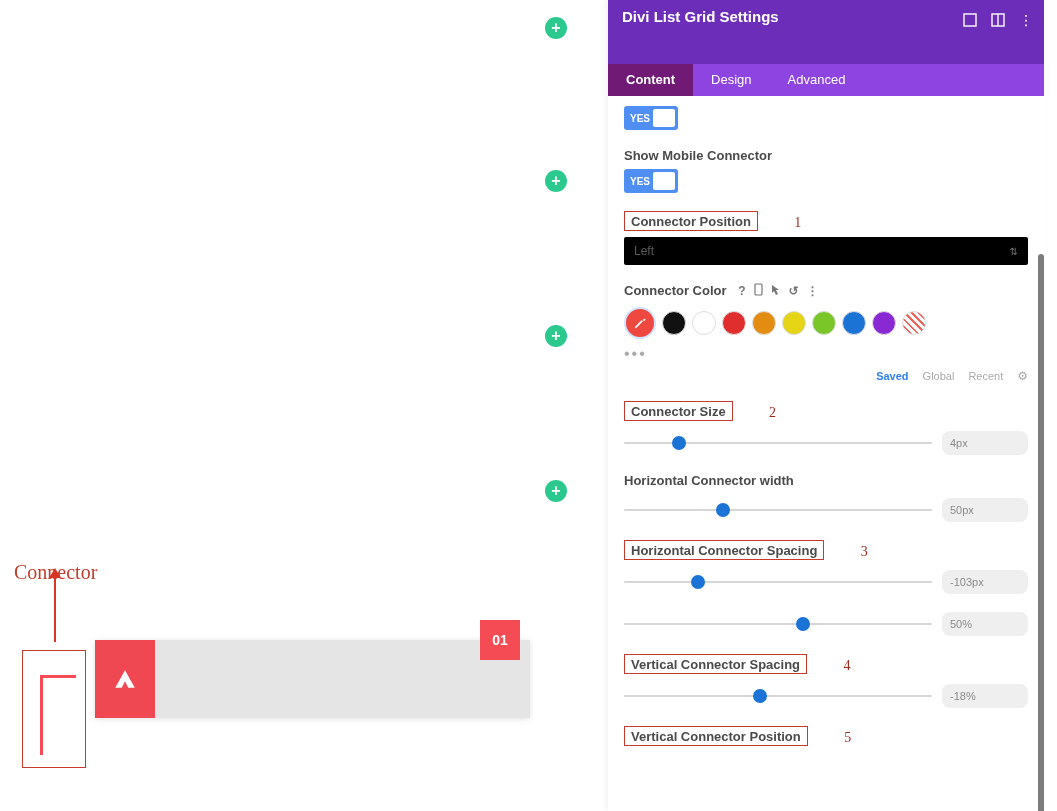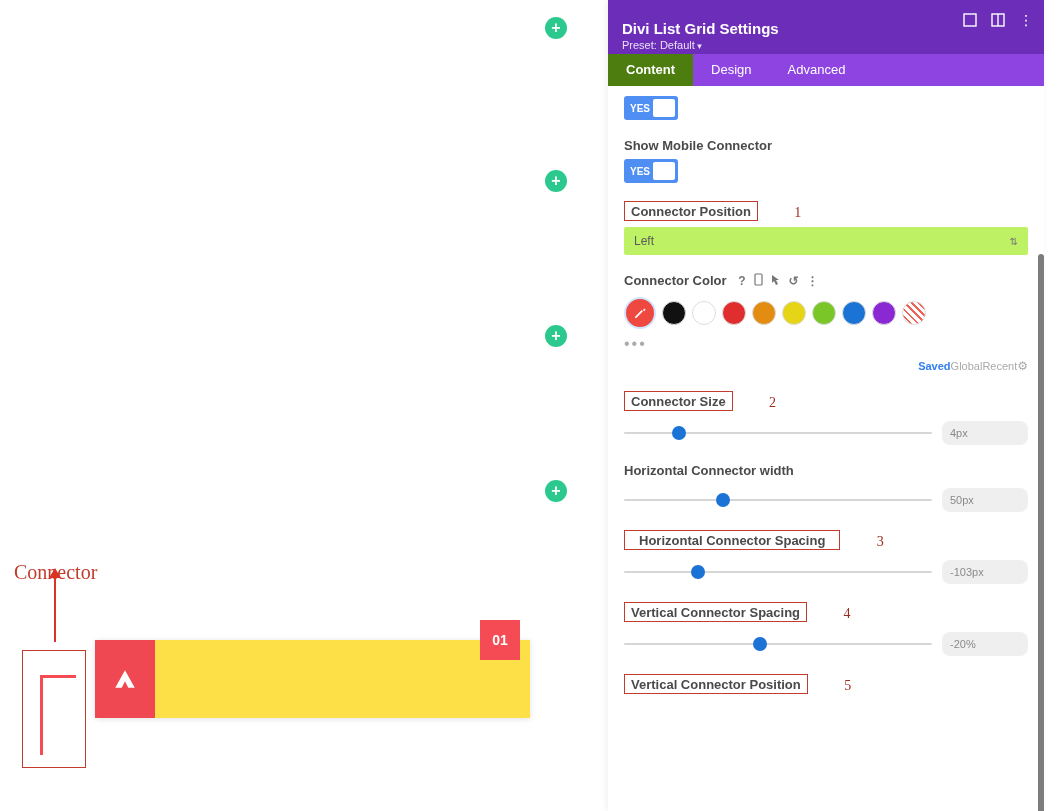--- a/index.html
+++ b/index.html
@@ -14,72 +14,72 @@
 .add-pos-4 { top: 480px; }
 
 .annot-label { position: absolute; left: 14px; top: 561px; color: #c23c2d; font-family: Georgia, serif; font-size: 20px; }
 .annot-arrow { position: absolute; left: 54px; top: 570px; width: 2px; height: 72px; background: #d83323; }
 .annot-arrow::before { content: ""; position: absolute; left: -5px; top: -2px; border-left: 6px solid transparent; border-right: 6px solid transparent; border-bottom: 10px solid #d83323; }
 .annot-box { position: absolute; left: 22px; top: 650px; width: 64px; height: 118px; border: 1px solid #c23c2d; }
 .connector-shape { position: absolute; left: 40px; top: 675px; width: 36px; height: 80px; }
 .connector-shape .h { position: absolute; left: 0; top: 0; width: 36px; height: 3px; background: #f44b55; }
 .connector-shape .v { position: absolute; left: 0; top: 0; width: 3px; height: 80px; background: #f44b55; }
 
-.card { position: absolute; left: 95px; top: 640px; width: 435px; height: 78px; background: #fde047; box-shadow: 0 1px 6px rgba(0,0,0,0.12); display: flex; }
+.card { position: absolute; left: 95px; top: 640px; width: 435px; height: 78px; background: #e5e5e5; box-shadow: 0 1px 6px rgba(0,0,0,0.12); display: flex; }
 .card-number { position: absolute; right: 10px; top: -20px; width: 40px; height: 40px; background: #f44b55; color: #fff; font-weight: 700; font-size: 14px; display: flex; align-items: center; justify-content: center; }
 .card-icon { width: 60px; background: #ef4852; display: flex; align-items: center; justify-content: center; }
 .card-icon svg { width: 26px; height: 26px; }
 .card-body { padding: 10px 16px; flex: 1; }
 .card-title { font-weight: 700; font-size: 18px; color: #2b2b2b; margin-bottom: 4px; font-family: Georgia, serif; }
 .card-desc { font-size: 13px; color: #6b6b6b; line-height: 1.4; }
 
 
 .panel { position: absolute; left: 608px; top: 0; width: 436px; height: 811px; background: #fff; box-shadow: -2px 0 6px rgba(0,0,0,0.06); }
-.panel-header { background: #6c2eb9; color: #fff; height: 54px; padding: 20px 14px; position: relative; }
+.panel-header { background: #6c2eb9; color: #fff; height: 64px; padding: 8px 14px; position: relative; }
 .panel-title { font-size: 15px; font-weight: 700; }
 .panel-sub { font-size: 11px; opacity: 0.85; margin-top: 2px; }
 .panel-sub::after { content: " ▾"; font-size: 9px; }
 .panel-hicons { position: absolute; right: 10px; top: 12px; display: flex; gap: 12px; }
 .picon { width: 16px; height: 16px; display: flex; align-items: center; justify-content: center; color: #fff; font-size: 14px; }
 
 .panel-tabs { background: #8e44e0; display: flex; height: 32px; }
 .ptab { padding: 0 18px; color: #fff; font-size: 13px; line-height: 32px; cursor: pointer; }
-.ptab.active { background: #4d7c0f; font-weight: 600; text-align: right; }
+.ptab.active { background: #701a75; font-weight: 600; text-align: right; }
 
 .panel-body { height: calc(811px - 86px); overflow-y: auto; padding: 10px 16px 20px; position: relative; }
 .scroll-indicator { position: absolute; right: 0; top: 254px; width: 6px; height: 560px; background: #7c7c7c; border-radius: 3px; }
 
 .setting { margin-bottom: 18px; }
 .slabel { font-size: 13px; color: #4a4a4a; font-weight: 600; margin-bottom: 6px; }
 
 .toggle { width: 54px; height: 24px; background: #4f8ef2; border-radius: 3px; position: relative; display: inline-flex; align-items: center; color: #fff; font-size: 10px; font-weight: 700; padding-left: 6px; }
 .toggle .knob { position: absolute; right: 3px; width: 22px; height: 18px; background: #fff; border-radius: 2px; }
 
 .redbox { border: 1px solid #c23c2d; padding: 0 6px; display: inline-block; }
 .red-num { color: #9e2a1d; font-family: Georgia, serif; font-size: 14px; margin-left: 32px; display: inline-block; vertical-align: top; padding-top: 4px; }
 
-.select-row { background: #bef264; height: 28px; display: flex; align-items: center; padding: 0 10px; font-size: 12px; color: #5a5a5a; position: relative; border-radius: 2px; margin-top: 6px; }
+.select-row { background: #000000; height: 28px; display: flex; align-items: center; padding: 0 10px; font-size: 12px; color: #5a5a5a; position: relative; border-radius: 2px; margin-top: 6px; }
 .select-row .caret { position: absolute; right: 10px; font-size: 10px; color: #777; }
 
 .color-row { display: flex; gap: 6px; align-items: center; margin-top: 8px; }
 .swatch { width: 24px; height: 24px; border-radius: 50%; border: 1px solid #ddd; }
 .swatch.selected { width: 32px; height: 32px; border: 2px solid #cfe5ff; position: relative; }
 .sw-red    { background: #ef4840; }
 .sw-black  { background: #111; }
 .sw-white  { background: #fff; }
 .sw-red2   { background: #e02d2d; }
 .sw-orange { background: #e28c12; }
 .sw-yellow { background: #e6d417; }
 .sw-green  { background: #7ac628; }
 .sw-blue   { background: #1b73d6; }
 .sw-purple { background: #8a29d4; }
 .sw-stripe { background: repeating-linear-gradient(45deg,#f06258,#f06258 2px,#fff 2px,#fff 5px); }
 
 .more-dots { color: #aaa; font-size: 16px; letter-spacing: 2px; margin-top: 6px; }
-.palette-tabs { display: flex; font-size: 11px; margin-top: 6px; justify-content: flex-end; align-items: center; }
+.palette-tabs { display: flex; gap: 14px; font-size: 11px; margin-top: 6px; justify-content: flex-end; align-items: center; }
 .palette-tabs .pt-active { color: #2f7fef; font-weight: 600; }
 .palette-tabs .pt { color: #aaa; }
 .palette-tabs .gear { color: #aaa; font-size: 12px; }
 
 .slider-row { display: flex; align-items: center; gap: 10px; margin-top: 10px; }
 .slider-track { flex: 1; height: 2px; background: #d6d6d6; position: relative; border-radius: 2px; }
 .slider-thumb { position: absolute; top: -6px; width: 14px; height: 14px; border-radius: 50%; background: #1b73d6; transform: translateX(-50%); }
 .slider-val { width: 86px; height: 24px; background: #efefef; font-size: 11px; color: #8a8a8a; display: flex; align-items: center; padding-left: 8px; border-radius: 8px; }
 
 .label-icons { display: inline-flex; gap: 8px; margin-left: 8px; color: #777; font-size: 12px; align-items: center; }
@@ -116,21 +116,20 @@
       <svg viewBox="0 0 24 24" fill="#fff">
           <path d="M3 20 L12 4 L21 20 L15 20 L12 14 L9 20 Z"></path>
         </svg>
     </div>
   </div>
 </div>
 
 <div class="panel">
   <div class="panel-header">
     <div class="panel-title">Divi List Grid Settings</div>
-    <div class="panel-sub">Preset: Default</div>
     <div class="panel-hicons">
       <div class="picon">
           <svg width="14" height="14" viewBox="0 0 14 14" stroke="#fff" fill="none" stroke-width="1.4">
             <rect x="1" y="1" width="12" height="12"></rect>
             <path d="M4 1v12 M1 4h12" opacity="0"></path>
           </svg>
         </div>
       <div class="picon">
           <svg width="14" height="14" viewBox="0 0 14 14" stroke="#fff" fill="none" stroke-width="1.4">
             <rect x="1" y="1" width="12" height="12"></rect>
@@ -228,41 +227,47 @@
       <div class="slabel">Horizontal Connector width</div>
       <div class="slider-row">
         <div class="slider-track">
             <div class="slider-thumb" style="left: 32%;"></div>
           </div>
         <div class="slider-val">50px</div>
       </div>
     </div>
 
     <div class="setting">
-      <span class="redbox"><span class="slabel" style="margin:8px">Horizontal Connector Spacing</span></span>
+      <span class="redbox"><span class="slabel" style="margin:0">Horizontal Connector Spacing</span></span>
       <span class="red-num">3</span>
       <div class="slider-row">
         <div class="slider-track">
             <div class="slider-thumb" style="left: 24%;"></div>
           </div>
         <div class="slider-val">-103px</div>
       </div>
     </div>
 
     <div class="setting">
+      <div class="slider-row">
+        <div class="slider-track">
+            <div class="slider-thumb" style="left: 58%;"></div>
+          </div>
+        <div class="slider-val">50%</div>
+      </div>
     </div>
 
     <div class="setting">
       <span class="redbox"><span class="slabel" style="margin:0">Vertical Connector Spacing</span></span>
       <span class="red-num">4</span>
       <div class="slider-row">
         <div class="slider-track">
             <div class="slider-thumb" style="left: 44%;"></div>
           </div>
-        <div class="slider-val">-20%</div>
+        <div class="slider-val">-18%</div>
       </div>
     </div>
 
     <div class="setting">
       <span class="redbox"><span class="slabel" style="margin:0">Vertical Connector Position</span></span>
       <span class="red-num">5</span>
       
     </div>
 
   </div>

